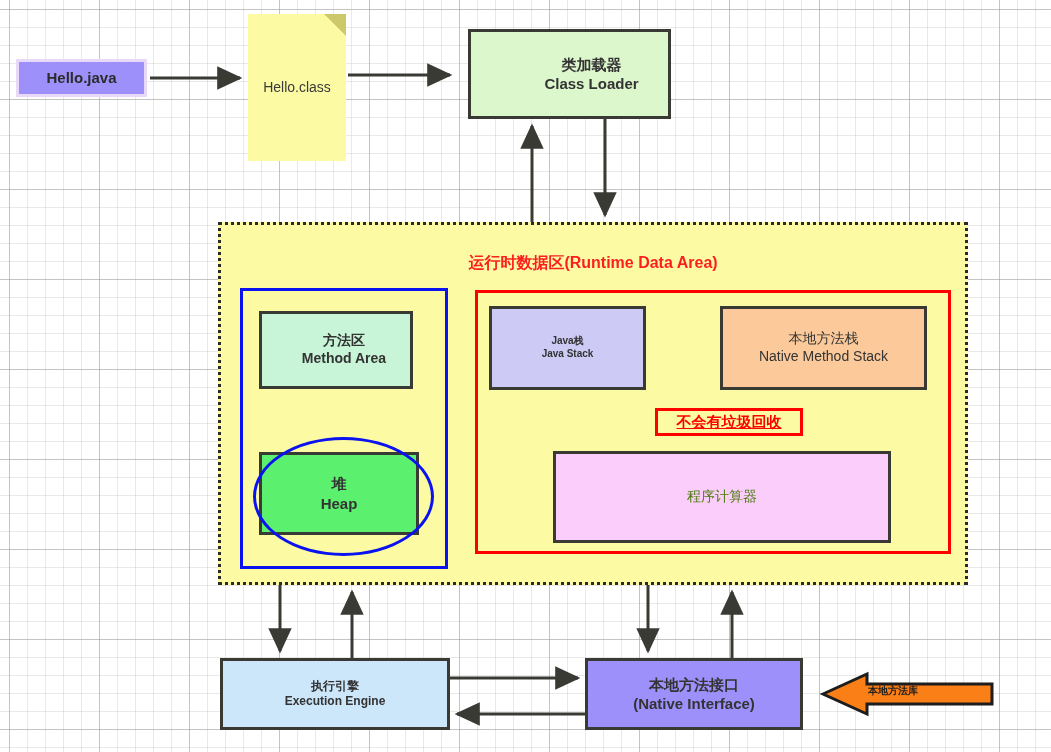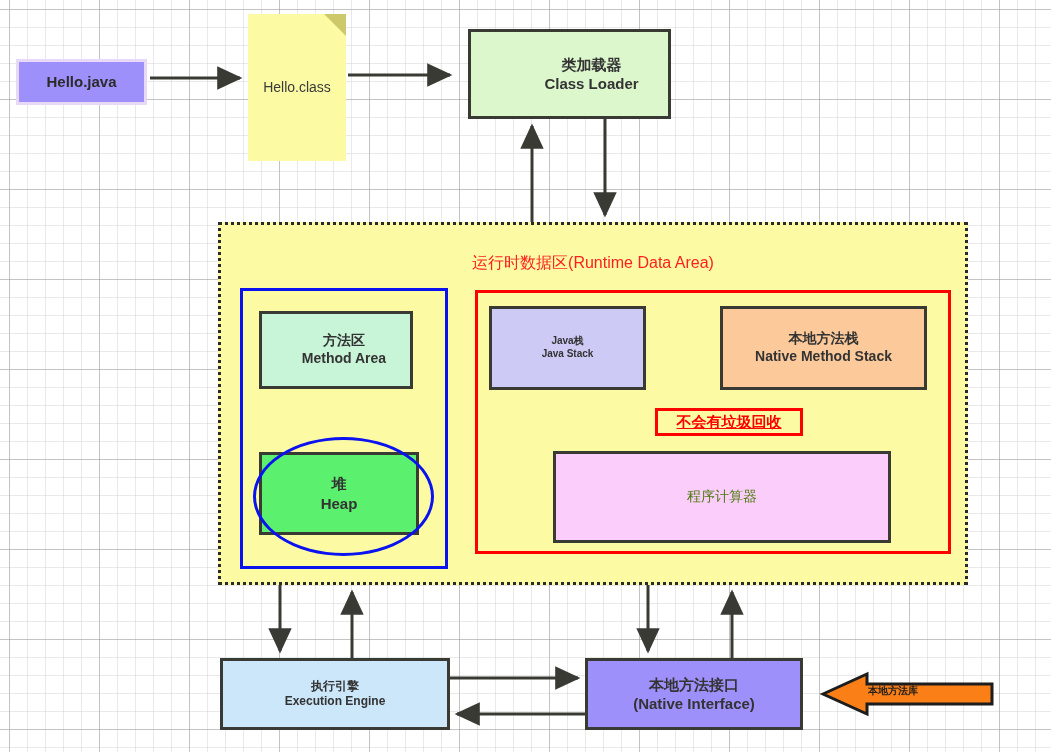--- a/index.html
+++ b/index.html
@@ -31,21 +31,21 @@
     justify-content: center;
     text-align: center;
     color: #333333;
     line-height: 1.28;
   }
   .node .l1 { display: block; }
   .node .l2 { display: block; }
 
   
   #hello-java {
-    left: 16px; top: 59px; width: 131px; height: 46px;
+    left: 16px; top: 59px; width: 131px; height: 38px;
     background: #9e90fb;
     border: 3px solid #e8d9f8;
     font-weight: bold; font-size: 15px; color: #2b2b2b;
   }
   #hello-class-doc {
     left: 248px; top: 14px; width: 98px; height: 147px;
     background: #fcfba4;
     font-size: 14px; color: #3a3a3a;
   }
   #doc-fold {
@@ -65,21 +65,21 @@
     left: 218px; top: 222px; width: 750px; height: 363px;
     background: #fcfba4;
     border: 3px dotted #2a2a2a;
     display: block;
   }
   #runtime-title {
     position: absolute;
     left: 0; right: 0; top: 28px;
     text-align: center;
     color: #fc1f20;
-    font-weight: normal;
+    font-weight: bold;
     font-size: 16px;
   }
   #memory-shared-box {
     left: 240px; top: 288px; width: 208px; height: 281px;
     border: 3px solid #0a12f0;
     background: transparent;
     display: block;
   }
   #method-area {
     left: 259px; top: 311px; width: 154px; height: 78px;
@@ -110,21 +110,21 @@
   #java-stack {
     left: 489px; top: 306px; width: 157px; height: 84px;
     background: #cdcaf6;
     border: 3px solid #3a3a35;
     font-weight: bold; font-size: 10px;
   }
   #native-method-stack {
     left: 720px; top: 306px; width: 207px; height: 84px;
     background: #fbc99a;
     border: 3px solid #3a3a35;
-    font-weight: bold; font-size: 14px;
+    font-weight: normal; font-size: 14px;
   }
   #no-gc {
     left: 655px; top: 408px; width: 148px; height: 28px;
     background: #fcfba4;
     border: 3px solid #ff0000;
     color: #ff0000;
     font-weight: bold; font-size: 15px;
     text-decoration: underline;
     text-align: center;
   }

